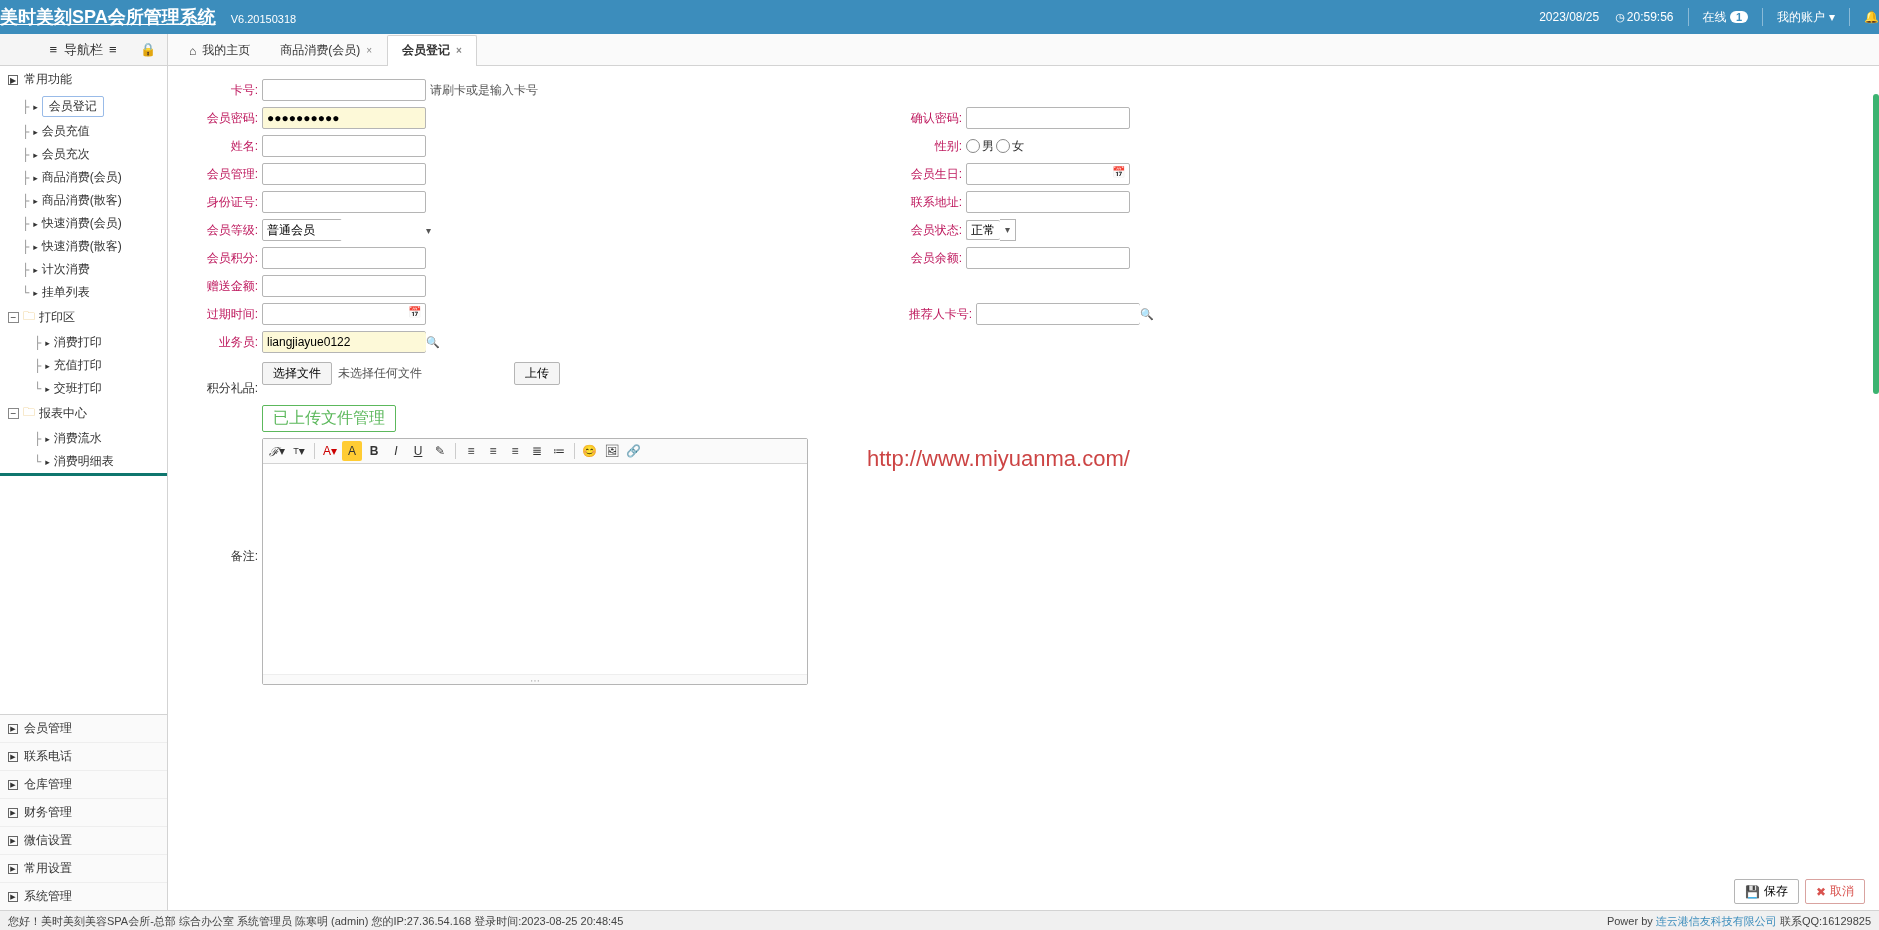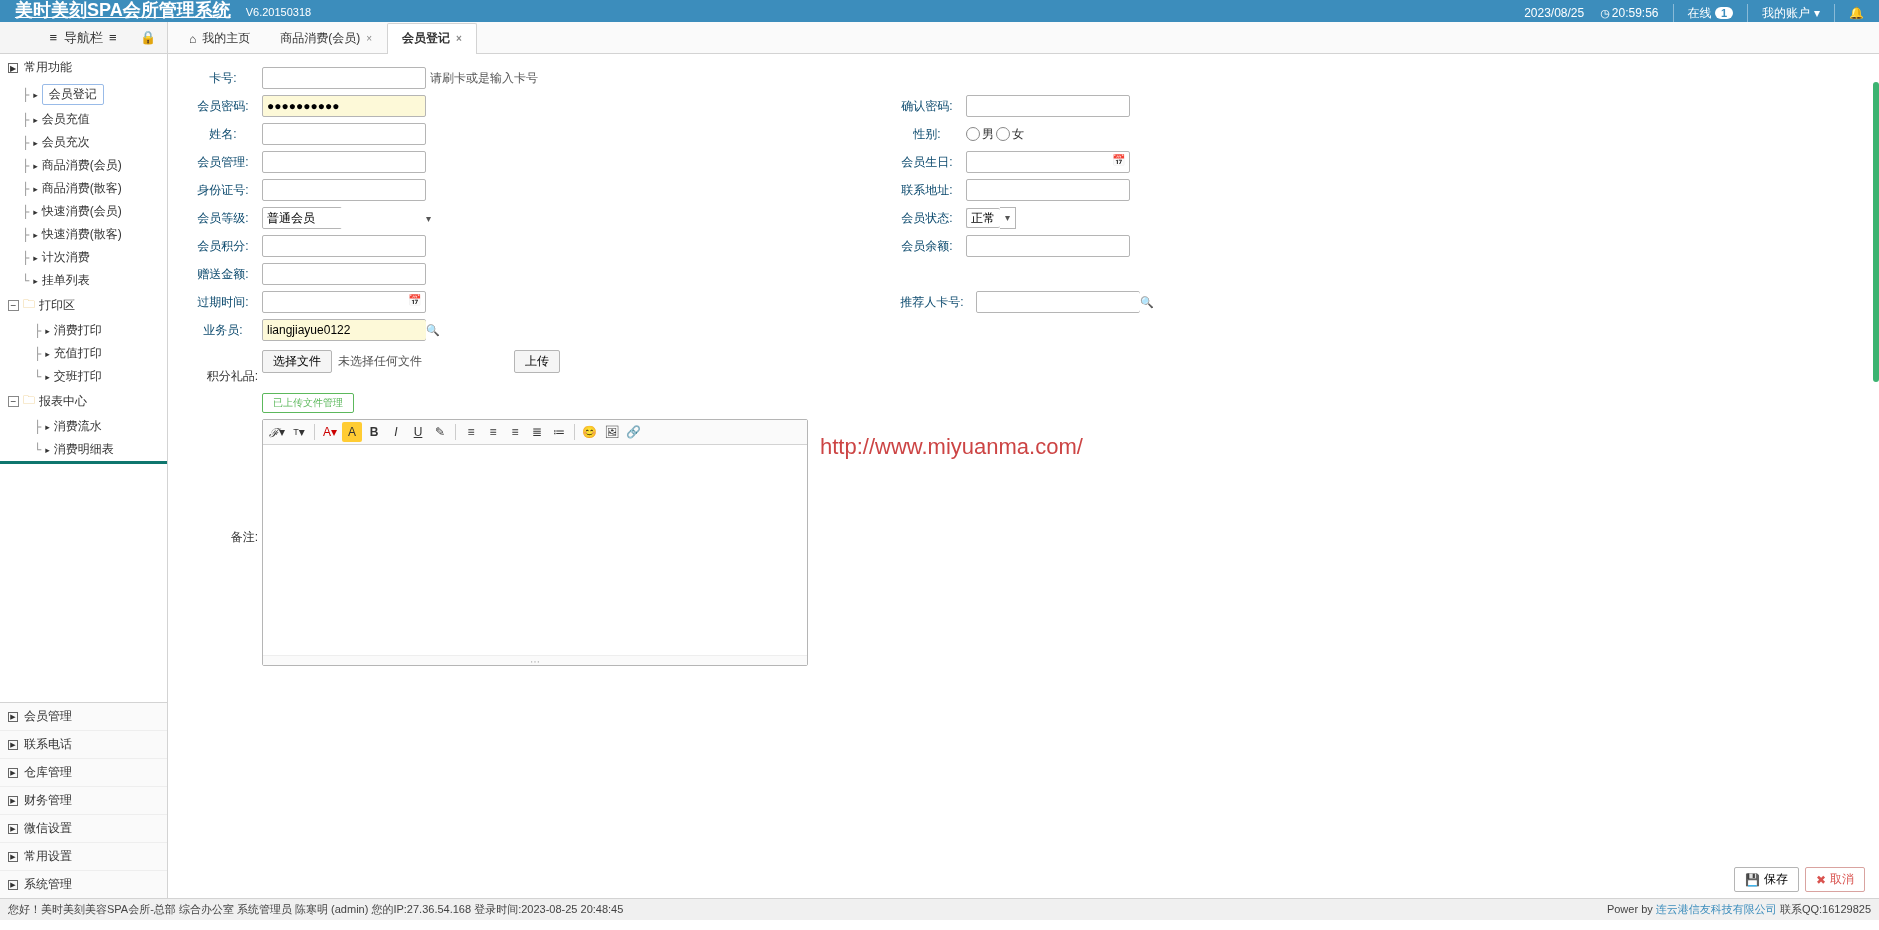--- a/index.html
+++ b/index.html
@@ -1,19 +1,19 @@
 <!DOCTYPE html>
 <html><head>
 <meta charset="utf-8">
 <style>
 * { margin: 0; padding: 0; box-sizing: border-box; }
 body { font-family: "Microsoft YaHei", Arial, sans-serif; font-size: 12px; color: #333; background: #fff; overflow: hidden; }
 
 
-.topbar { background: #3c8dbc; color: #fff; height: 22px; display: flex; align-items: flex-end; padding: 0 15px; justify-content: space-between; }
+.topbar { background: #3c8dbc; color: #fff; height: 34px; display: flex; align-items: center; padding: 0 0; justify-content: space-between; }
 .topbar .title { display: flex; align-items: baseline; }
 .topbar .title a { color: #fff; text-decoration: underline; font-size: 18px; font-weight: bold; }
 .topbar .title .ver { font-size: 11px; margin-left: 15px; }
 .topbar .right { display: flex; align-items: center; gap: 14px; font-size: 12px; }
 .topbar .right .sep { width: 1px; height: 18px; background: rgba(255,255,255,0.4); }
 .topbar .badge { background: #fff; color: #3c8dbc; border-radius: 8px; padding: 0 6px; font-weight: bold; font-size: 11px; }
 .topbar .acct { display: flex; align-items: center; gap: 4px; cursor: pointer; }
 .topbar .clock-icon::before { content: "◷"; font-size: 11px; margin: 0 2px; }
 .topbar .bell { cursor: pointer; }
 
@@ -52,55 +52,55 @@
 .tabs { height:32px; border-bottom:1px solid #d3d3d3; display:flex; align-items:flex-end; padding-left:6px; background:#fafafa; }
 .tab { padding:6px 14px; border:1px solid transparent; border-bottom:none; cursor:pointer; font-size:12px; display:flex; align-items:center; gap:6px; border-radius:2px 2px 0 0; position:relative; }
 .tab .home-ico{font-size:12px;}
 .tab .x { font-size:10px; color:#888; }
 .tab.active { background:#fff; border-color:#d3d3d3; font-weight:bold; }
 .tab.active::after{content:""; position:absolute; left:0; right:0; bottom:-1px; height:1px; background:#fff;}
 
 .form-area { flex:1; overflow-y:auto; padding:12px 20px 20px 20px; position:relative; }
 .form-grid { display:grid; grid-template-columns: 700px 700px; gap:0 4px; }
 .row { display:flex; align-items:center; margin-bottom:4px; min-height:24px; }
-.row .lbl { width:70px; text-align:center; margin-right:4px; color:#0c4a6e; }
+.row .lbl { width:70px; text-align:right; margin-right:4px; color:#be185d; }
 .row input[type=text], .row input[type=password] { height:22px; border:1px solid #b5b5b5; border-radius:2px; padding:0 4px; font-size:12px; width:164px; }
 .row input.yellow { background:#fdf9d8; }
 .row .hint { margin-left:4px; color:#555; }
 .radio-grp { display:flex; align-items:center; gap:2px; }
 .radio-grp .r { display:inline-block; width:14px; height:14px; border:1px solid #888; border-radius:50%; }
 .row .combo { display:flex; align-items:center; border:1px solid #b5b5b5; border-radius:2px; height:22px; background:#fff; }
 .row .combo input { border:0; height:20px; flex:1; }
 .row .combo .dd { width:16px; text-align:center; color:#555; cursor:pointer; font-size:10px; }
 .row .combo .srch { width:18px; text-align:center; color:#3c8dbc; cursor:pointer; font-size:11px; }
 .row .date-fld { position:relative; }
 .row .date-fld input { padding-right:20px; }
 .row .date-fld .cal { position:absolute; right:4px; top:3px; color:#3c8dbc; cursor:pointer; font-size:11px; }
 .span2 { grid-column: 1 / 3; }
 
 .upload-row { grid-column:1/3; display:flex; align-items:flex-start; margin-top:4px; }
 .upload-row .lbl { width:70px; text-align:right; margin-right:4px; padding-top:18px; }
 .upload-ctrls { display:flex; flex-direction:column; gap:20px; align-items:flex-start;}
 .upload-line { display:flex; align-items:center; gap:6px; }
 .btn-mini { border:1px solid #b5b5b5; background:#f5f5f5; padding:2px 10px; font-size:12px; cursor:pointer; border-radius:2px; }
 .upload-status { font-size:12px; color:#555; }
-.btn-uploaded { border:1px solid #5cb85c; color:#5cb85c; background:#fff; padding:2px 10px; font-size:10px; border-radius:2px; cursor:pointer; }
+.btn-uploaded { border:1px solid #5cb85c; color:#5cb85c; background:#fff; padding:2px 10px; font-size:16px; border-radius:2px; cursor:pointer; }
 
 .remark-row { grid-column:1/3; display:flex; align-items:flex-start; margin-top:6px; }
 .remark-row .lbl { width:70px; text-align:right; margin-right:4px; padding-top:110px; }
 .editor { width:546px; border:1px solid #b5b5b5; border-radius:2px; display:flex; flex-direction:column; }
 .editor .toolbar { display:flex; align-items:center; gap:2px; padding:2px 4px; border-bottom:1px solid #d3d3d3; background:#fafafa; flex-wrap:wrap; }
 .editor .tbtn { min-width:20px; height:20px; display:flex; align-items:center; justify-content:center; cursor:pointer; border-radius:2px; font-size:12px; }
 .editor .tbtn.red{ color:#c00; }
 .editor .tbtn.hiA{ background:#ffcc33; padding:0 3px; }
 .editor .vline{ width:1px; height:16px; background:#ccc; margin:0 3px;}
 .editor textarea { border:0; resize:none; height:210px; padding:4px; font-size:12px; outline:none; }
 .editor .resize-h { height:10px; background:#fafafa; border-top:1px solid #eee; text-align:center; color:#aaa; font-size:10px; cursor:ns-resize;}
 
-.watermark { position:absolute; top:380px; left:652px; color:#c44; font-size:22px; pointer-events:none; font-family:Arial; }
+.watermark { position:absolute; top:380px; left:699px; color:#c44; font-size:22px; pointer-events:none; font-family:Arial; }
 
 .right-scroll { position:absolute; right:0; top:0; bottom:0; width:10px; }
 .right-scroll .bar{ position:absolute; right:0; top:60px; width:6px; height:300px; background:#3cb371; border-radius:3px;}
 
 
 .actionbar { position:absolute; right:14px; bottom:6px; display:flex; gap:6px; }
 .btn-action { border:1px solid #b5b5b5; background:#fff; padding:3px 10px; border-radius:2px; cursor:pointer; display:flex; align-items:center; gap:4px; font-size:12px;}
 .btn-cancel { color:#d9534f; border-color:#d9a3a0;}
 .btn-cancel .x{color:#d9534f;}
 

